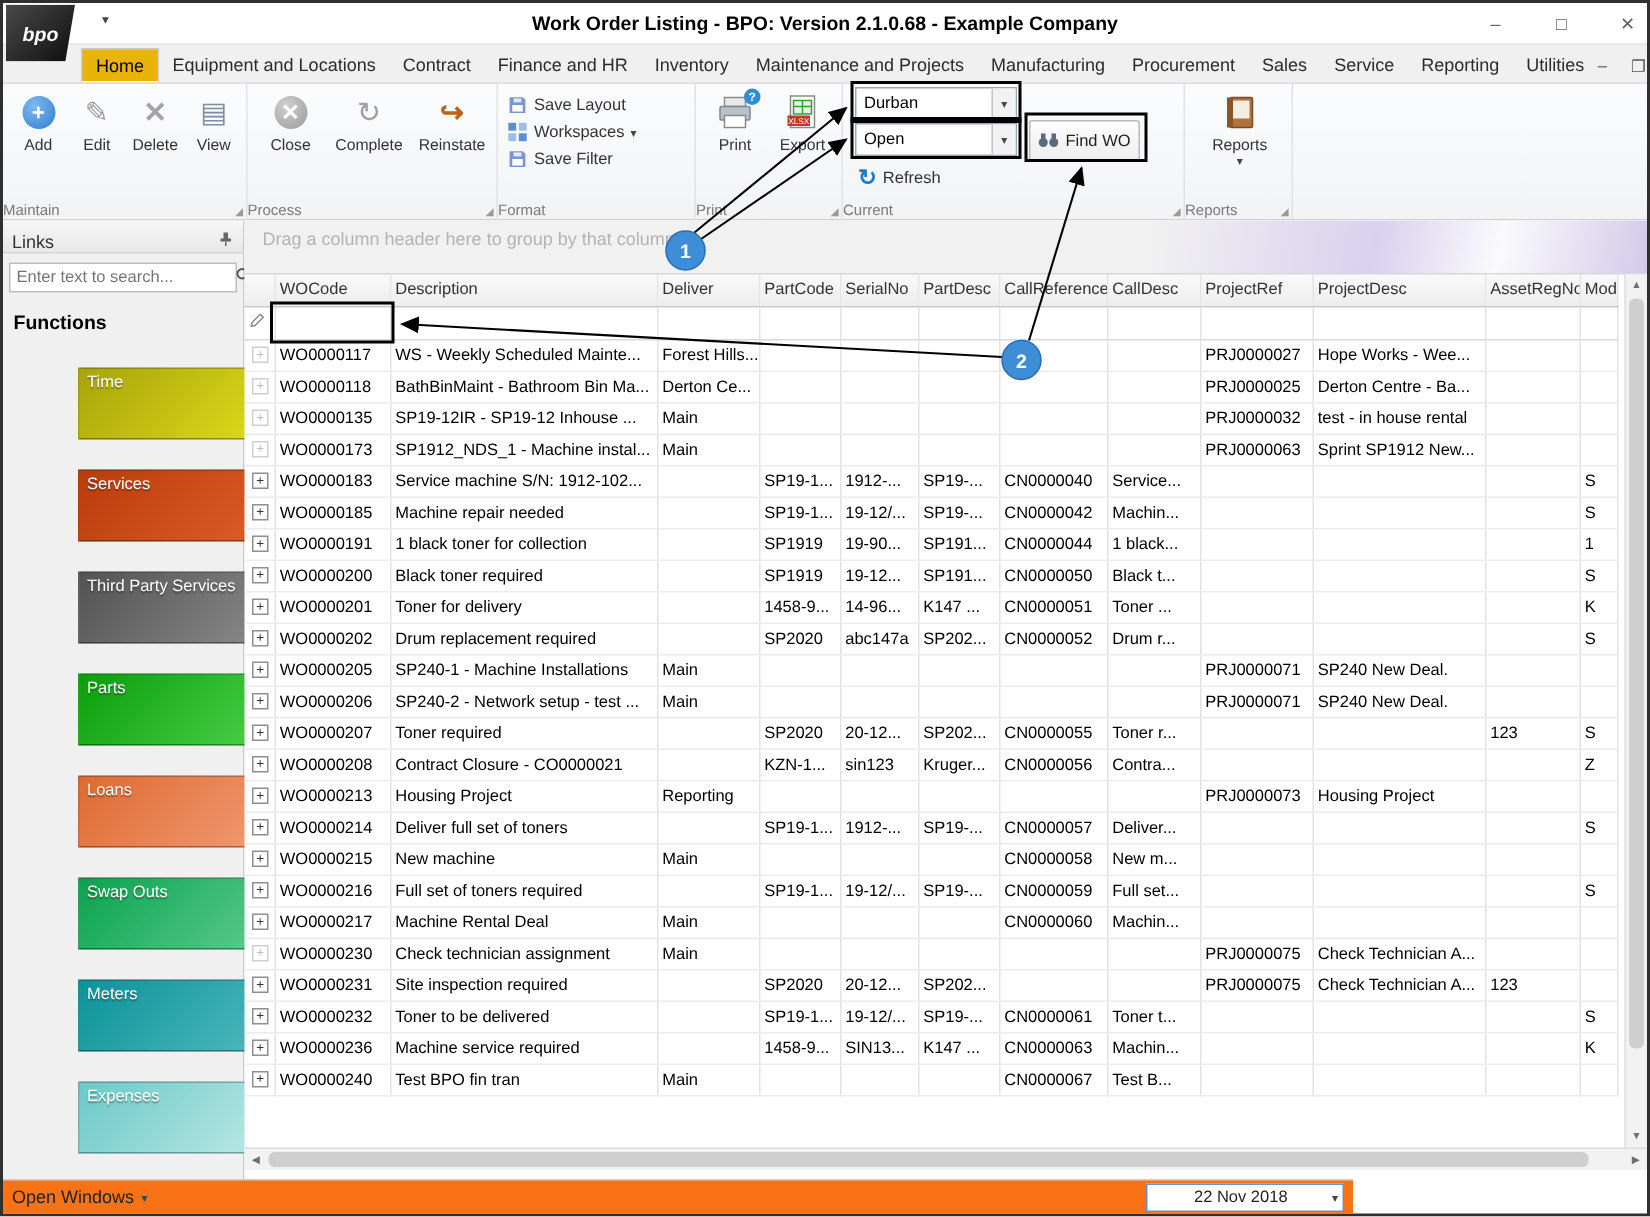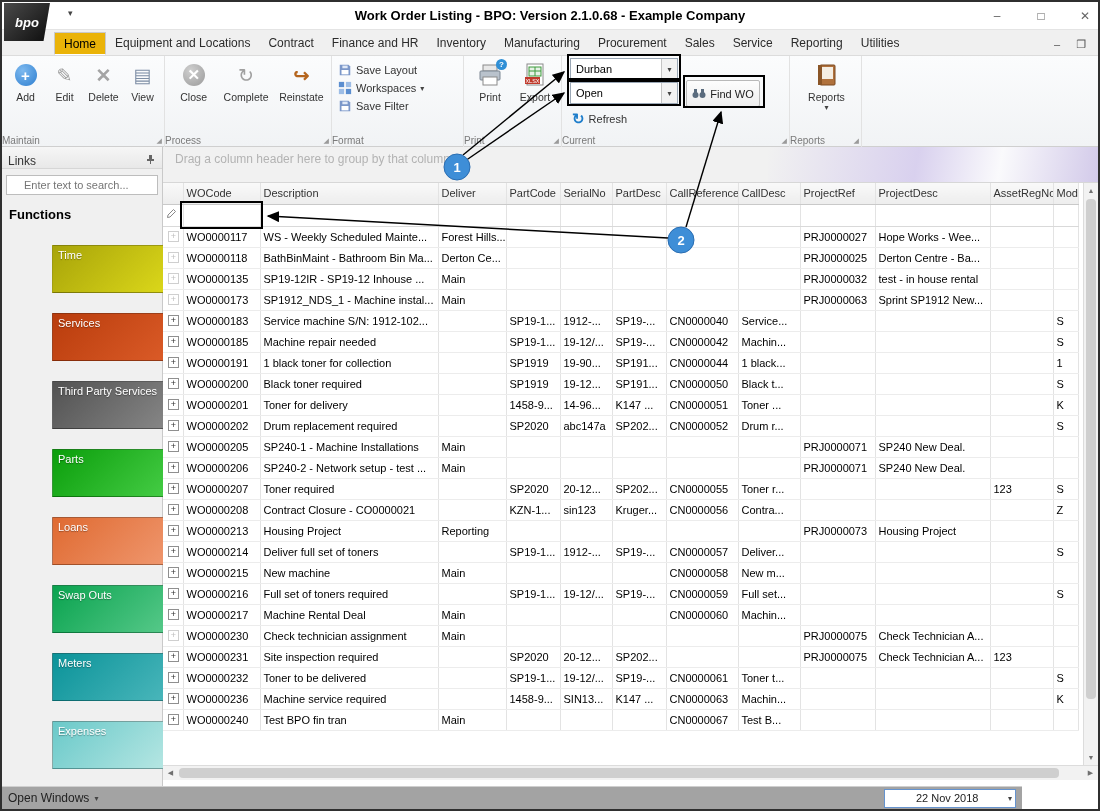--- a/index.html
+++ b/index.html
@@ -40,21 +40,21 @@
   .combo .cbtn{width:16px;height:100%;border-left:1px solid #c4c4c4;background:#f2f2f2;display:flex;align-items:center;justify-content:center;font-size:8px;color:#444;}
   .findwo{position:absolute;left:124px;top:24px;width:74px;height:27px;border:1px solid #b9b9b9;border-radius:2px;background:linear-gradient(#fdfdfd,#eee);display:flex;align-items:center;justify-content:center;gap:4px;font-size:11px;color:#222;}
   .refresh{position:absolute;left:10px;top:55px;display:flex;align-items:center;gap:4px;font-size:11px;color:#333;}
   .refresh .rfi{color:#1f7ecb;font-size:15px;font-weight:bold;line-height:1;}
 
   
   .sidebar{position:absolute;left:0;top:145px;width:161px;height:639px;background:#f0f0f0;border-right:1px solid #c9c9c9;}
   .links-hd{height:22px;background:linear-gradient(#f6f6f6,#e8e8e8);border-bottom:1px solid #d6d6d6;display:flex;align-items:flex-end;padding:0 6px;font-size:12px;color:#333;}
   .links-hd .pin{margin-left:auto;}
   .search-box{margin:6px 4px 0 4px;height:20px;background:#fff;border:1px solid #bdbdbd;display:flex;align-items:center;}
-  .search-box input{flex:1;border:0;outline:0;font-size:11px;padding:0 17px;color:#333;font-family:"Liberation Sans",sans-serif;background:transparent;}
+  .search-box input{flex:1;border:0;outline:0;font-size:11px;padding:0 4px;color:#333;font-family:"Liberation Sans",sans-serif;background:transparent;}
   .fn-head{margin:12px 0 0 7px;font-size:13px;font-weight:bold;color:#000;}
   .tiles{position:absolute;left:0;top:98px;width:161px;}
   .tile{position:absolute;left:7px;width:141px;height:48px;border:1px solid rgba(0,0,0,0.28);color:#fff;font-size:11px;padding:3px 5px;text-shadow:0 1px 1px rgba(0,0,0,0.35);margin-left:43px;}
 
   
   .gridarea{position:absolute;left:161px;top:145px;width:935px;height:639px;background:#fff;}
   .groupby{position:absolute;left:0;top:0;width:935px;height:36px;background:#f1f1f1;border-bottom:1px solid #d7d7d7;color:#b3b3b3;font-size:12px;padding:5px 0 0 12px;overflow:hidden;}
   .groupby::after{content:"";position:absolute;right:0;top:0;width:330px;height:36px;background:linear-gradient(100deg,rgba(241,241,241,0) 0%,rgba(214,205,238,0.9) 45%,rgba(250,250,252,1) 70%,rgba(205,195,232,0.85) 100%);}
   table.grid{border-collapse:collapse;table-layout:fixed;width:915px;position:absolute;left:0;top:36px;font-size:11px;}
   table.grid td,table.grid th{overflow:hidden;white-space:nowrap;padding:0 3px;height:21px;border-right:1px solid #e3e3e3;text-align:left;font-weight:normal;}
@@ -65,21 +65,21 @@
   .xpand.mut{border-color:#cfcfcf;color:#c0c0c0;}
   .vscroll{position:absolute;right:0;top:36px;width:15px;height:582px;background:#f2f2f2;border-left:1px solid #dcdcdc;font-size:7px;color:#707070;}
   .vscroll .arr{height:15px;display:flex;align-items:center;justify-content:center;background:#f2f2f2;}
   .vscroll .thumb{position:absolute;left:2px;right:2px;top:16px;height:500px;background:#cfcfcf;border-radius:4px;}
   .vscroll .arr.dn{position:absolute;bottom:0;left:0;right:0;}
   .hscroll{position:absolute;left:0;top:618px;width:935px;height:15px;background:#f2f2f2;border-top:1px solid #dcdcdc;font-size:7px;color:#707070;}
   .hscroll .arr{position:absolute;top:0;width:15px;height:14px;display:flex;align-items:center;justify-content:center;}
   .hscroll .thumb{position:absolute;left:16px;top:2px;height:10px;width:880px;background:#cfcfcf;border-radius:4px;}
 
   
-  .statusbar{position:absolute;left:0;top:784px;width:1020px;height:23px;background:#a3a3a3;border-top:1px solid #cfcfcf;display:flex;align-items:center;font-size:12px;color:#222;padding:0 6px;}
+  .statusbar{position:absolute;left:0;top:784px;width:900px;height:23px;background:#f97316;border-top:1px solid #cfcfcf;display:flex;align-items:center;font-size:12px;color:#222;padding:0 6px;}
   .datebox{margin-left:auto;width:132px;height:19px;background:#fff;border:1px solid #6593cf;display:flex;align-items:center;font-size:11px;padding:0 3px;}
   .datebox .dval{flex:1;text-align:left;padding-left:28px;}
   .datebox .dbtn{font-size:8px;color:#444;}
 
   
   svg.annot{position:absolute;left:0;top:0;z-index:60;pointer-events:none;}
   svg.annot rect{fill:none;stroke:#000;stroke-width:2;}
   svg.annot line{stroke:#000;stroke-width:1.4;}
   svg.annot circle{fill:#3e8ed7;stroke:#2a6db1;stroke-width:1;}
   svg.annot text{fill:#fff;font-size:13px;font-weight:bold;text-anchor:middle;font-family:"Liberation Sans",sans-serif;}
@@ -100,20 +100,21 @@
     </div>
   </div>
 
   <div class="tabrow">
     <div id="tabs" style="display:flex;">
         <div class="tab active">Home</div>
         <div class="tab">Equipment and Locations</div>
         <div class="tab">Contract</div>
         <div class="tab">Finance and HR</div>
         <div class="tab">Inventory</div>
+        <div class="tab">Maintenance and Projects</div>
         <div class="tab">Manufacturing</div>
         <div class="tab">Procurement</div>
         <div class="tab">Sales</div>
         <div class="tab">Service</div>
         <div class="tab">Reporting</div>
         <div class="tab">Utilities</div>
       </div>
     <div class="mdi-controls">
       <span>–</span>
       <span>❐</span>

